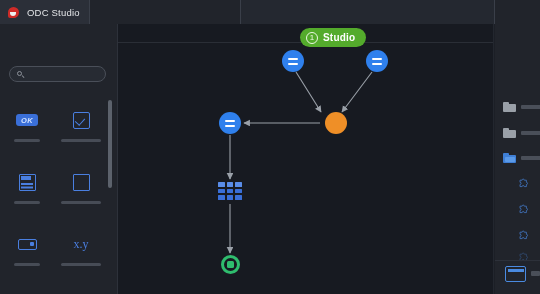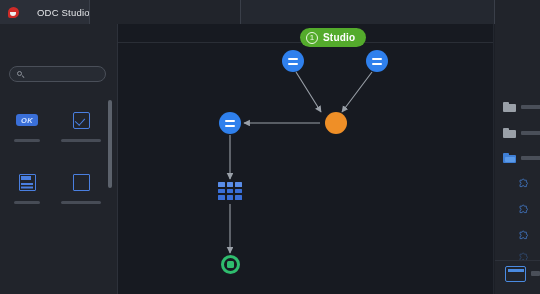--- a/index.html
+++ b/index.html
@@ -12,21 +12,21 @@
   #app{position:relative;width:540px;height:294px;}
 
   
   .titlebar{
     position:absolute;left:0;top:0;width:540px;height:24px;
     background:#21242b;
     display:flex;align-items:stretch;
   }
   .app-tab{
     width:89px;height:24px;background:#2b2f38;
-    display:flex;align-items:center;gap:18px;padding-left:8px;
+    display:flex;align-items:center;gap:8px;padding-left:8px;
     box-sizing:border-box;
   }
   .logo{
     width:11px;height:11px;border-radius:50% 50% 50% 2px;
     background:#cf2b28;position:relative;flex:none;
   }
   .logo:after{
     content:"";position:absolute;left:1.5px;top:5.5px;
     width:6px;height:4px;background:#f0f0f0;border-radius:0 0 3px 3px;
   }
@@ -250,20 +250,34 @@
       <div class="pal-row">
         <div class="pal-cell">
           <span class="pal-icon">
               <span class="ic-form"></span>
             </span>
           <span class="pal-bar"></span>
         </div>
         <div class="pal-cell">
           <span class="pal-icon">
               <span class="ic-square"></span>
+            </span>
+          <span class="pal-bar wide"></span>
+        </div>
+      </div>
+      <div class="pal-row">
+        <div class="pal-cell">
+          <span class="pal-icon">
+              <span class="ic-textbox"></span>
+            </span>
+          <span class="pal-bar"></span>
+        </div>
+        <div class="pal-cell">
+          <span class="pal-icon">
+              <span class="ic-xy">x.y</span>
             </span>
           <span class="pal-bar wide"></span>
         </div>
       </div>
       <div class="pal-row">
         <div class="pal-cell">
           
         </div>
         <div class="pal-cell">
           

